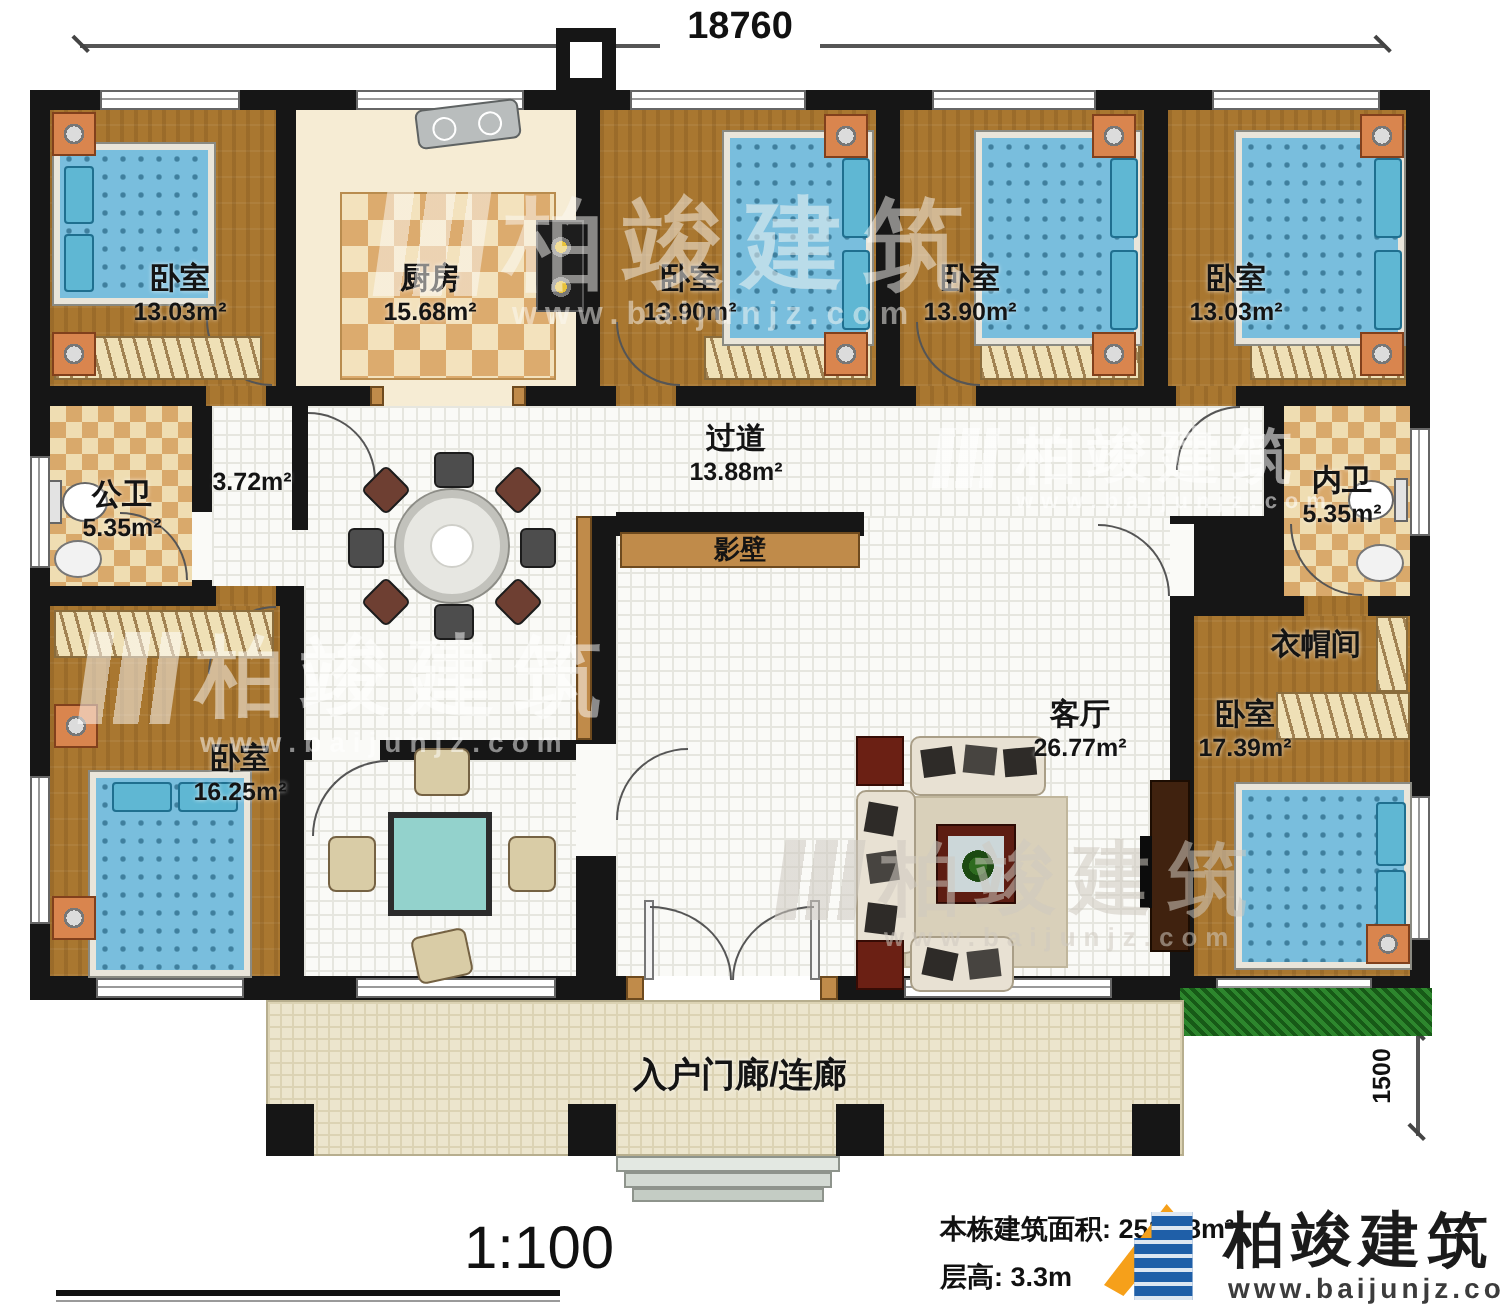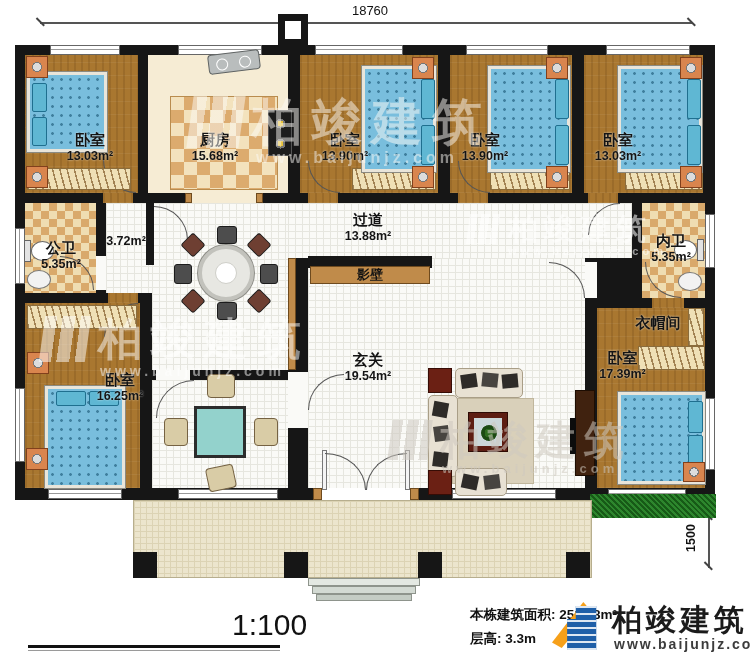--- a/index.html
+++ b/index.html
@@ -42,21 +42,21 @@
     background-image:radial-gradient(circle at 50% 50%,#dcdcdc 0 27%,#777 27% 36%,transparent 36%);}
   .rlabel{position:absolute;text-align:center;font-weight:bold;color:#141414;line-height:1.12;text-shadow:0 0 2px rgba(255,255,255,.75);}
   .rlabel .nm{font-size:15px;}
   .rlabel .ar{font-size:12.5px;}
   .chair{position:absolute;background:#4d4d4d;border:1px solid #1c1c1c;border-radius:3px;}
   .chair.warm{background:#6e3f32;}
   .chairb{position:absolute;background:#d9cca6;border:1px solid #756243;border-radius:4px;}
   .dimline-h{position:absolute;height:1.5px;background:#555;}
   .dimline-v{position:absolute;width:1.5px;background:#555;}
   .tick{position:absolute;width:11px;height:1.5px;background:#444;transform:rotate(45deg);}
-  .dimtext{position:absolute;font-size:13px;font-weight:normal;color:#111;}
+  .dimtext{position:absolute;font-size:19px;font-weight:bold;color:#111;}
   .vlab{position:absolute;font-size:12.5px;font-weight:bold;color:#111;transform:rotate(-90deg);white-space:nowrap;}
   .wm{position:absolute;font-weight:bold;white-space:nowrap;pointer-events:none;line-height:1;}
   .wm .row{display:flex;align-items:center;gap:10px;}
   .wm .glyph{display:inline-block;background:linear-gradient(90deg,currentColor 0 26%,transparent 26% 38%,currentColor 38% 66%,transparent 66% 78%,currentColor 78% 100%);transform:skewX(-8deg);}
   .wm .url{letter-spacing:4px;margin-top:2px;}
   .steps{position:absolute;border:1px solid #8e948c;box-sizing:border-box;}
 </style>
 </head>
 <body>
 
@@ -307,27 +307,30 @@
     <div class="nm">内卫</div>
       <div class="ar">5.35m²</div>
   </div>
   <div class="rlabel" style="left:622px;top:315px;width:72px;">
     <div class="nm">衣帽间</div>
   </div>
   <div class="rlabel" style="left:85px;top:372px;width:70px;">
     <div class="nm">卧室</div>
       <div class="ar">16.25m²</div>
   </div>
-  <div class="rlabel" style="left:333px;top:352px;width:70px;">
-    <div class="nm">玄关</div>
-      <div class="ar">19.54m²</div>
+  <div class="rlabel" style="left:505px;top:350px;width:70px;">
+    <div class="nm">客厅</div>
+      <div class="ar">26.77m²</div>
   </div>
   <div class="rlabel" style="left:585px;top:350px;width:75px;">
     <div class="nm">卧室</div>
       <div class="ar">17.39m²</div>
+  </div>
+  <div class="rlabel" style="left:280px;top:528px;width:180px;">
+    <div style="font-size:17px;">入户门廊/连廊</div>
   </div>
 
   <div class="wm" style="left:190px;top:96px;color:rgba(252,250,246,.5);">
     <div class="row">
         <span class="glyph" style="width:52px;height:52px;"></span>
       <span style="font-size:50px;letter-spacing:10px;">柏竣建筑</span>
       </div>
     <div class="url" style="font-size:16px;margin-left:66px;">www.baijunjz.com</div>
   </div>
   <div class="wm" style="left:42px;top:316px;color:rgba(255,255,255,.5);">

